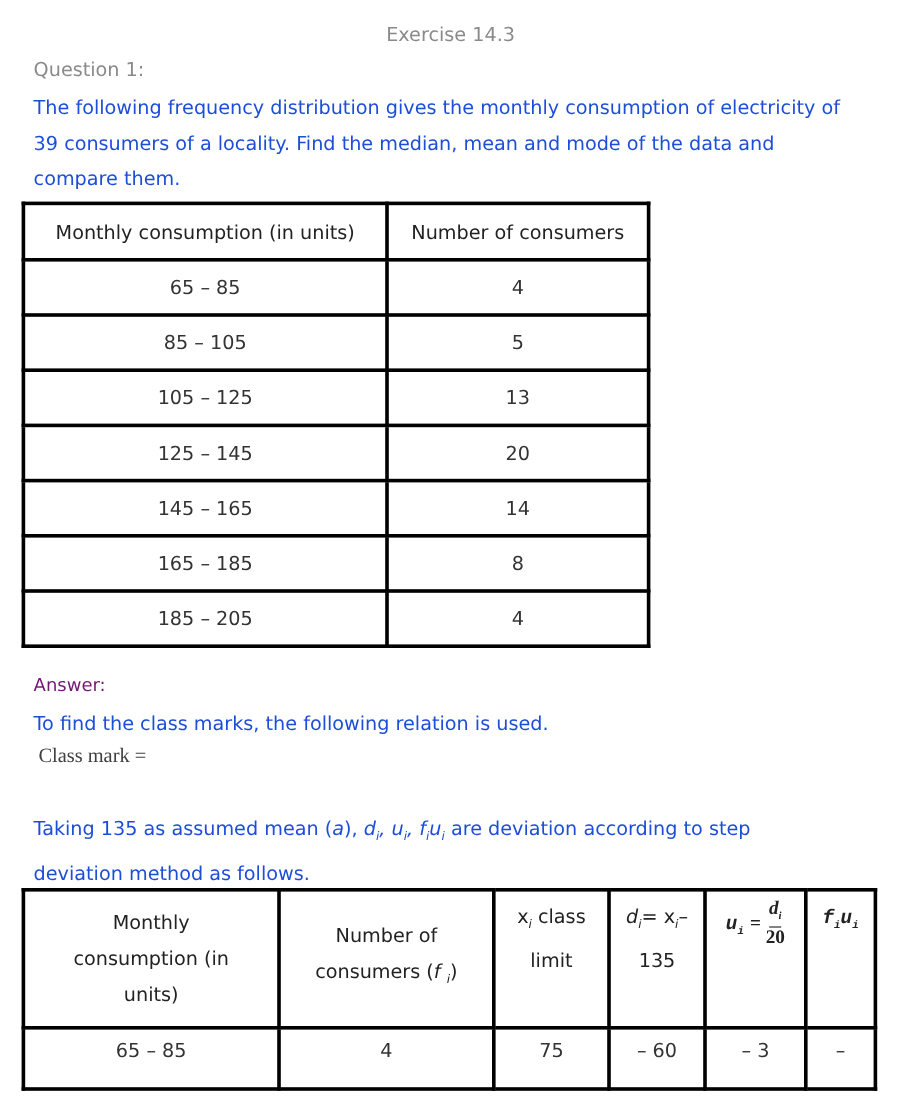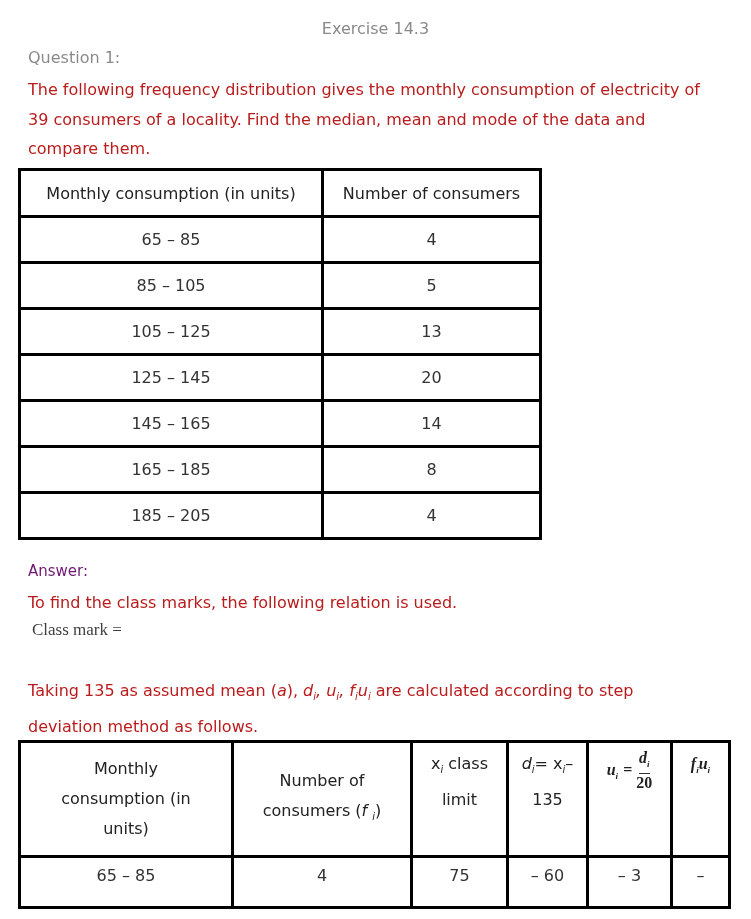--- a/index.html
+++ b/index.html
@@ -6,21 +6,21 @@
   body {
     width: 751px; height: 919px; position: relative; overflow: hidden;
     font-family: "DejaVu Sans", sans-serif; color: #222;
   }
   .abs { position: absolute; }
   .title {
     left: 0; width: 751px; top: 19px; text-align: center;
     font-size: 16px; color: #8a8a8a;
   }
   .q-label { left: 28px; top: 48px; font-size: 16px; color: #8a8a8a; }
-  .para { left: 28px; font-size: 16px; color: #b91c1c; line-height: 29.5px; }
+  .para { left: 28px; font-size: 16px; color: #1d4ed8; line-height: 29.5px; }
   .t1 {
     left: 18px; top: 168px; border-collapse: collapse;
     font-size: 16px;
   }
   .t1 td {
     border: 3px solid #000; text-align: center; height: 43px; padding: 0;
     color: #333;
   }
   .t1 .hdr td { color: #222; font-size: 16px; height: 44px; }
   .answer { left: 28px; top: 562px; font-size: 15px; color: #701a75; }
@@ -34,21 +34,21 @@
   .t2 {
     left: 18px; top: 740px; border-collapse: collapse; font-size: 16px;
   }
   .t2 td {
     border: 3px solid #000; text-align: center; padding: 0; color: #333;
     line-height: 30px;
   }
   .t2 .hdr td { height: 106px; vertical-align: middle; color: #222; }
   .t2 .hdr td.top { vertical-align: top; padding-top: 6px; }
   .t2 .row td { height: 42px; vertical-align: top; padding-top: 6px; line-height: 24px;}
-  .serif-math { font-family: Liberation Serif, serif; font-style: italic; font-weight: bold; }
+  .serif-math { font-family: Liberation Mono, monospace; font-style: italic; font-weight: bold; }
   .mfrac { display: inline-flex; flex-direction: column; align-items: center; vertical-align: middle; font-family: "Liberation Serif", serif; font-weight: bold; line-height: 18px; justify-content: space-between; }
   .mfrac .n { border-bottom: 1px solid #333; font-style: italic; }
   i.it { font-style: italic; }
 </style>
 </head>
 <body>
 
 <div class="abs title">Exercise 14.3</div>
 <div class="abs q-label">Question 1:</div>
 
@@ -97,21 +97,21 @@
 
 <div class="abs answer">Answer:</div>
 <div class="abs para" style="top:588px;">To find the class marks, the following relation is used.</div>
 
 <div class="abs formula">
   <span>Class mark =</span>
 </div>
 
 <div class="abs para" style="top:676px;">
   <div>
-    <span>Taking 135 as assumed mean (</span><i class="it">a</i><span>), </span><i class="it">d<sub style="font-size:10px;">i</sub>, u<sub style="font-size:10px;">i</sub>, f<sub style="font-size:10px;">i</sub>u<sub style="font-size:10px;">i</sub></i><span> are calculated according to step</span>
+    <span>Taking 135 as assumed mean (</span><i class="it">a</i><span>), </span><i class="it">d<sub style="font-size:10px;">i</sub>, u<sub style="font-size:10px;">i</sub>, f<sub style="font-size:10px;">i</sub>u<sub style="font-size:10px;">i</sub></i><span> are deviation according to step</span>
   </div>
   <div>deviation method as follows.</div>
 </div>
 
 <table class="abs t2">
   <tbody>
       <tr class="hdr">
     <td style="width:210px;">
       <div>Monthly</div>
       <div>consumption (in</div>

